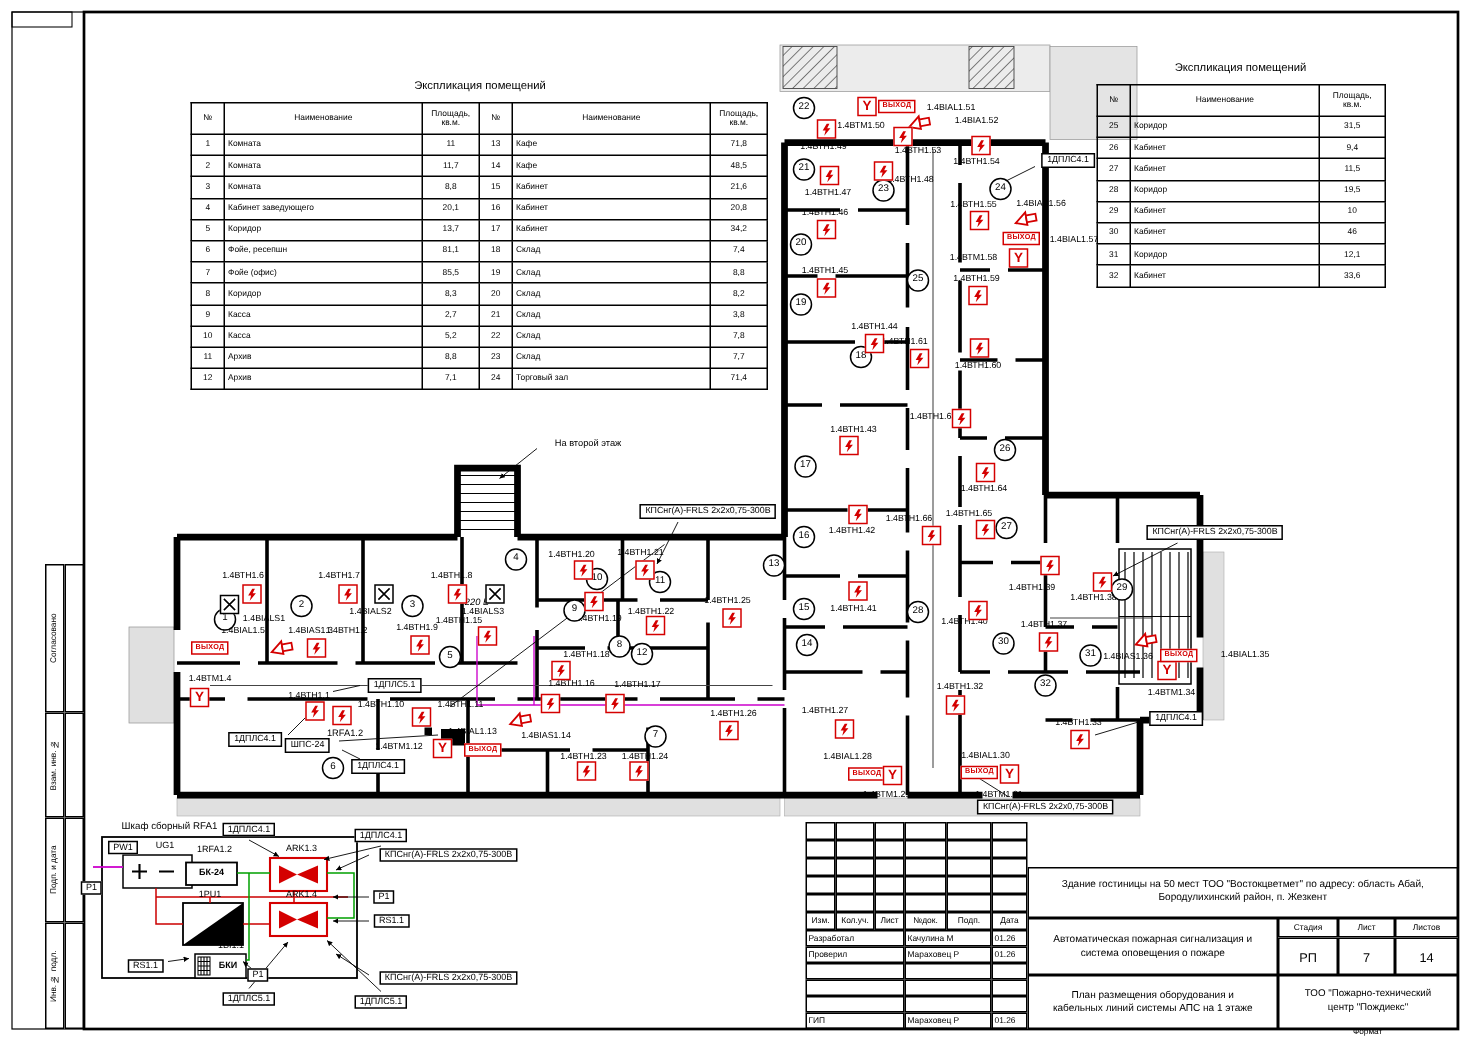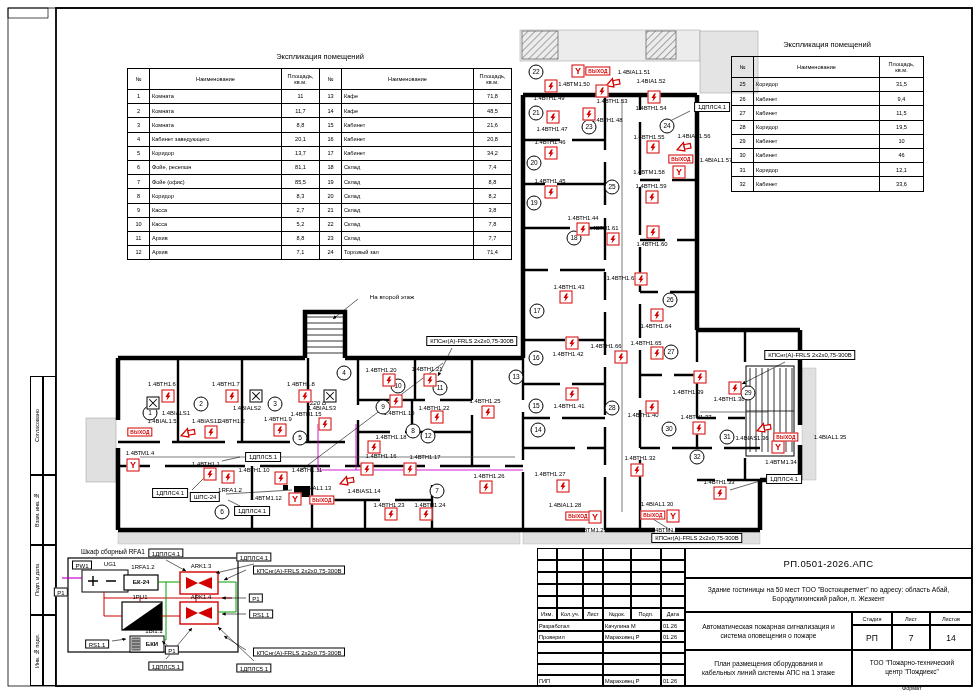--- a/index.html
+++ b/index.html
@@ -856,23 +856,20 @@
           <div class="sigcell" style="width: 66px; height: 11px;"></div>
           <div class="sigcell" style="width: 58px; height: 11px;"></div>
           <div class="sigcell" style="width: 24px; height: 11px;"></div>
         </div>
         <div class="sigrow" style="height: 11px;">
           <div class="sigcell" style="width: 66px; height: 11px;">ГИП</div>
           <div class="sigcell" style="width: 58px; height: 11px;">Мараховец Р</div>
           <div class="sigcell" style="width: 24px; height: 11px;">01.26</div>
         </div>
       </div>
-    <div class="tbbox" style="left:148px;top:0;width:287px;height:30px;">
-      <span style="font-size:9.5px;letter-spacing:.4px;">РП.0501-2026.АПС</span>
-    </div>
     <div class="tbbox" style="left:148px;top:30px;width:287px;height:34px;">
       <span style="font-size:6.7px;line-height:1.3;padding:0 10px;">Здание гостиницы на 50 мест ТОО "Востокцветмет" по адресу: область Абай, Бородулихинский район, п. Жезкент</span>
     </div>
     <div class="tbbox" style="left:148px;top:64px;width:167px;height:38px;">
       <span style="font-size:6.7px;line-height:1.35;padding:0 14px;">Автоматическая пожарная сигнализация и система оповещения о пожаре</span>
     </div>
     <div class="tbbox" style="left:315px;top:64px;width:40px;height:13px;">
         <span style="font-size:5.6px;">Стадия</span>
       </div>
     <div class="tbbox" style="left:355px;top:64px;width:38px;height:13px;">

